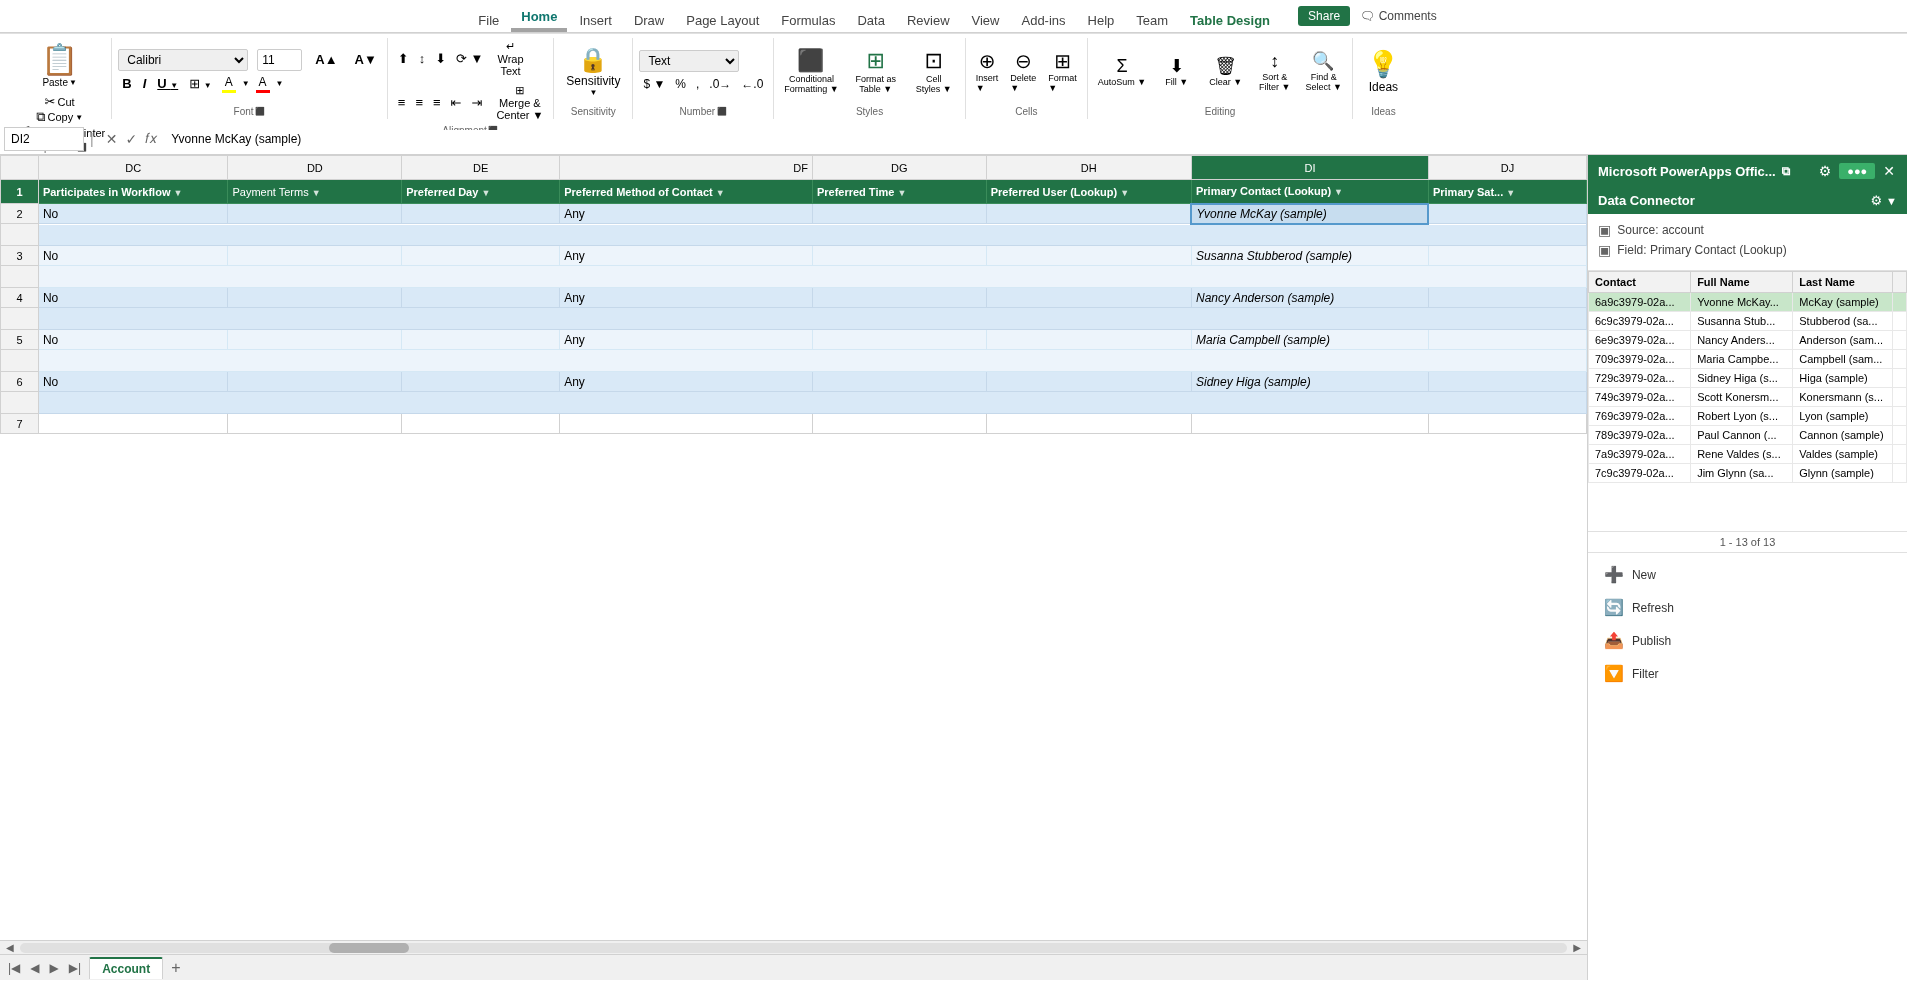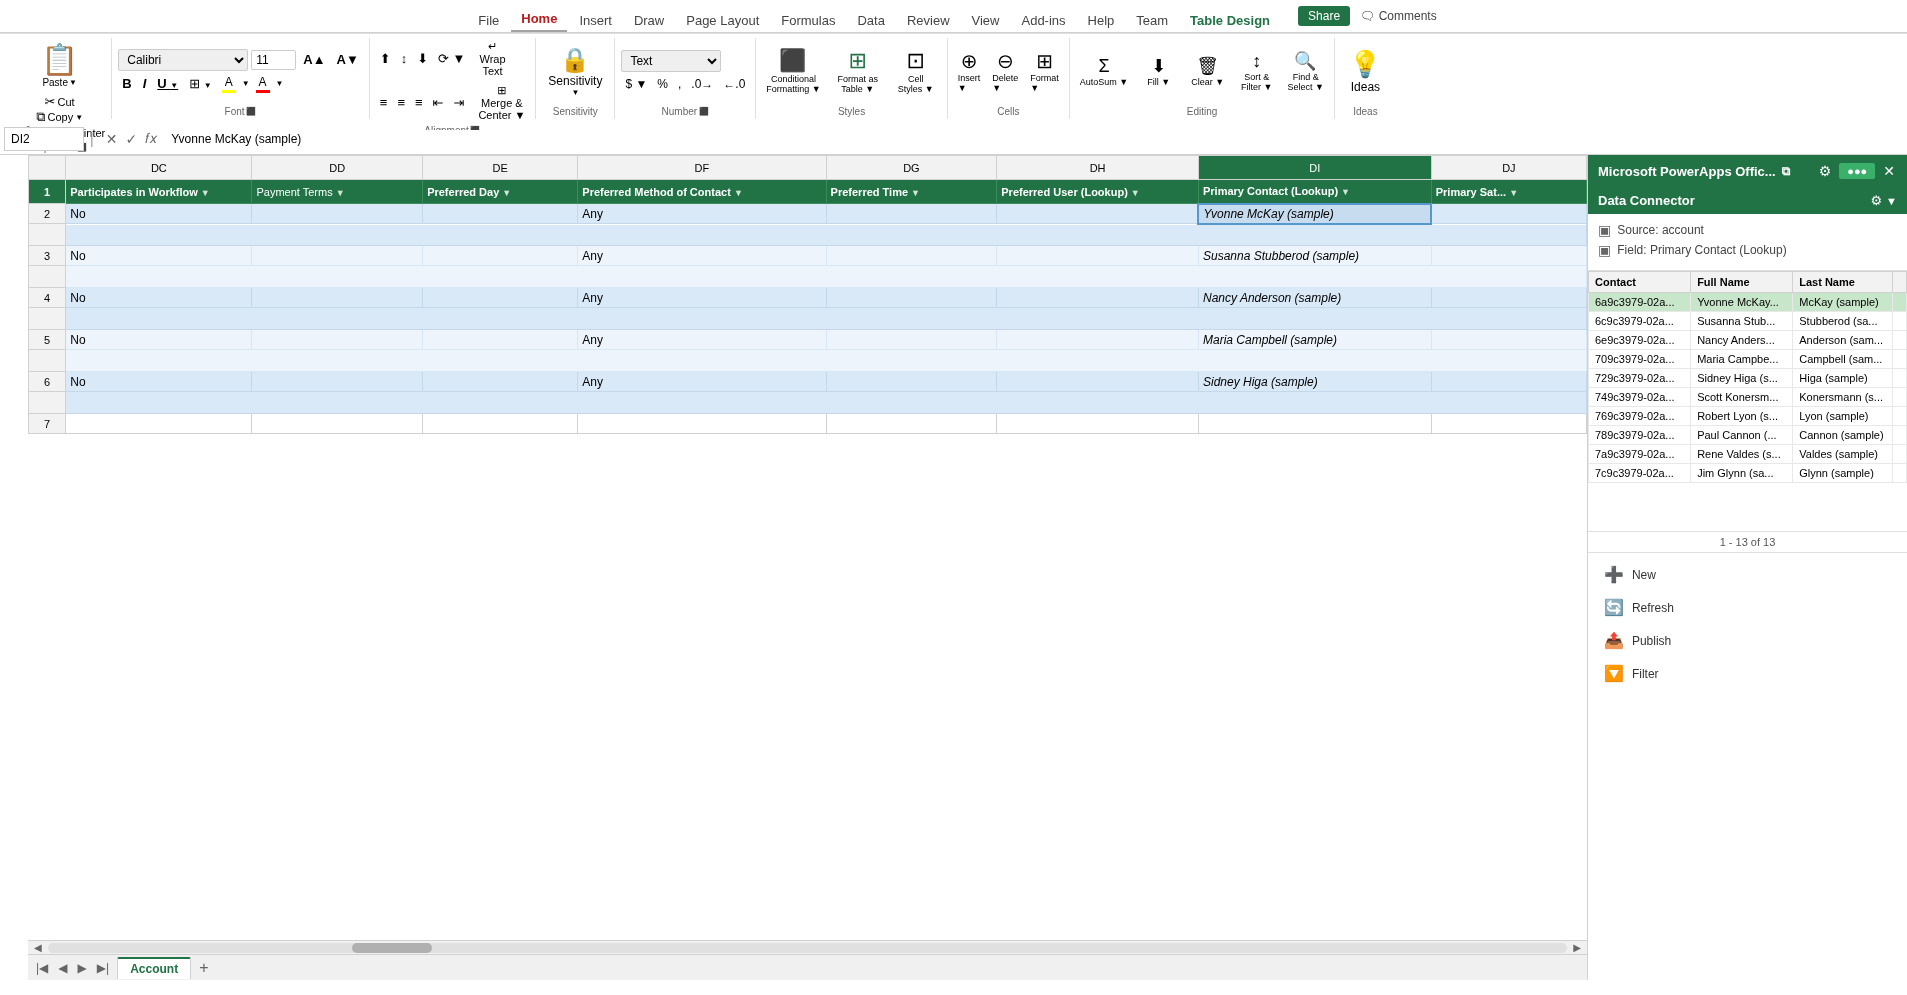--- a/index.html
+++ b/index.html
@@ -1,32 +1,32 @@
 <!DOCTYPE html>
 <html><head>
   <meta charset="utf-8">
   <style>
     * { box-sizing: border-box; margin: 0; padding: 0; }
     body { font-family: 'Segoe UI', Arial, sans-serif; font-size: 12px; background: #fff; overflow: hidden; }
     .ribbon-tab { padding: 4px 10px; font-size: 13px; cursor: pointer; color: #444; }
-    .ribbon-tab.active { color: #b91c1c; border-bottom: 2px solid #a3a3a3; font-weight: 600; }
+    .ribbon-tab.active { color: #0f766e; border-bottom: 4px solid #a3a3a3; font-weight: 600; }
     .ribbon-tab.table-design { color: #217346; font-weight: 600; }
 
     .ribbon-body { display: flex; align-items: stretch; padding: 4px 8px; gap: 0; border-top: 1px solid #e0e0e0; height: 90px; }
     .ribbon-group { display: flex; flex-direction: column; align-items: center; padding: 0 6px; border-right: 1px solid #e0e0e0; min-width: fit-content; }
     .ribbon-group:last-child { border-right: none; }
     .ribbon-group-content { display: flex; align-items: center; flex: 1; gap: 4px; }
     .ribbon-group-label { font-size: 10px; color: #666; margin-top: 2px; padding-bottom: 2px; text-align: center; display: flex; align-items: center; gap: 2px; }
     .ribbon-group-label .expand-icon { font-size: 8px; cursor: pointer; }
 
     
     .ribbon-btn { display: flex; flex-direction: column; align-items: center; cursor: pointer; padding: 2px 4px; border-radius: 2px; min-width: 32px; }
 
     .font-controls { display: flex; flex-direction: column; gap: 3px; }
-    .font-row1 { display: flex; align-items: center; gap: 3px; }
+    .font-row1 { display: flex; gap: 9px; }
     .font-row2 { display: flex; align-items: center; gap: 3px; }
     .font-select { border: 1px solid #ccc; padding: 2px 4px; font-size: 12px; border-radius: 2px; width: 130px; cursor: pointer; }
     .font-size-input { border: 1px solid #ccc; padding: 2px 4px; font-size: 12px; border-radius: 2px; width: 45px; cursor: pointer; }
     .font-btn { border: none; background: none; padding: 2px 4px; cursor: pointer; font-weight: bold; font-size: 13px; border-radius: 2px; }
     .font-btn.bold { font-weight: 900; }
     .font-btn.italic { font-style: italic; }
     .font-btn.underline { text-decoration: underline; }
     .border-btn { padding: 2px 4px; cursor: pointer; font-size: 13px; border-radius: 2px; background: none; border: none; }
     .color-btn { display: inline-flex; flex-direction: column; align-items: center; cursor: pointer; padding: 1px 3px; }
     .color-bar { width: 14px; height: 3px; margin-top: 1px; }
@@ -350,21 +350,21 @@
   <input type="text" class="cell-name-box" value="DI2" style="">
   <span class="formula-bar-sep">|</span>
   <div class="formula-icons">
     <button class="formula-icon-btn" title="Cancel">✕</button>
     <button class="formula-icon-btn" title="Enter">✓</button>
     <button class="formula-icon-btn" title="Insert Function">𝑓𝑥</button>
   </div>
   <input type="text" class="formula-input" value="Yvonne McKay (sample)" style="">
 </div>
 
-<div style="display:flex; height: calc(100vh - 170px); overflow:hidden;padding-left:28px;">
+<div style="display:flex; height: calc(100vh - 170px); overflow:hidden;">
 
   <div style="flex:1; overflow:hidden; display:flex; flex-direction:column;">
     <div style="overflow:auto; flex:1;">
       <table class="grid-table" style="border-collapse:collapse; table-layout:fixed; width:100%;">
         <colgroup>
           <col style="width:24px; min-width:24px;">
           <col style="width:120px;">
           <col style="width:110px;">
           <col style="width:100px;">
           <col style="width:160px;">
@@ -372,21 +372,21 @@
           <col style="width:130px;">
           <col style="width:150px;">
           <col style="width:100px;">
         </colgroup>
         <thead>
           <tr>
             <th style="background:#f2f2f2;border:1px solid #d1d1d1;"></th>
             <th style="background:#f2f2f2;border:1px solid #d1d1d1;font-size:11px;font-weight:normal;text-align:center;">DC</th>
             <th style="background:#f2f2f2;border:1px solid #d1d1d1;font-size:11px;font-weight:normal;text-align:center;">DD</th>
             <th style="background:#f2f2f2;border:1px solid #d1d1d1;font-size:11px;font-weight:normal;text-align:center;">DE</th>
-            <th style="background:#f2f2f2;border:1px solid #d1d1d1;font-size:11px;font-weight:normal;text-align:center;">DF</th>
+            <th style="background:#f2f2f2;border:1px solid #d1d1d1;font-size:11px;font-weight:normal;text-align:right;">DF</th>
             <th style="background:#f2f2f2;border:1px solid #d1d1d1;font-size:11px;font-weight:normal;text-align:center;">DG</th>
             <th style="background:#f2f2f2;border:1px solid #d1d1d1;font-size:11px;font-weight:normal;text-align:center;">DH</th>
             <th style="background:#217346;color:#fff;border:1px solid #d1d1d1;font-size:11px;font-weight:normal;text-align:center;">DI</th>
             <th style="background:#f2f2f2;border:1px solid #d1d1d1;font-size:11px;font-weight:normal;text-align:center;">DJ</th>
           </tr>
         </thead>
         <tbody>
 
           <tr class="header-row">
             <td class="row-num-cell">1</td>

